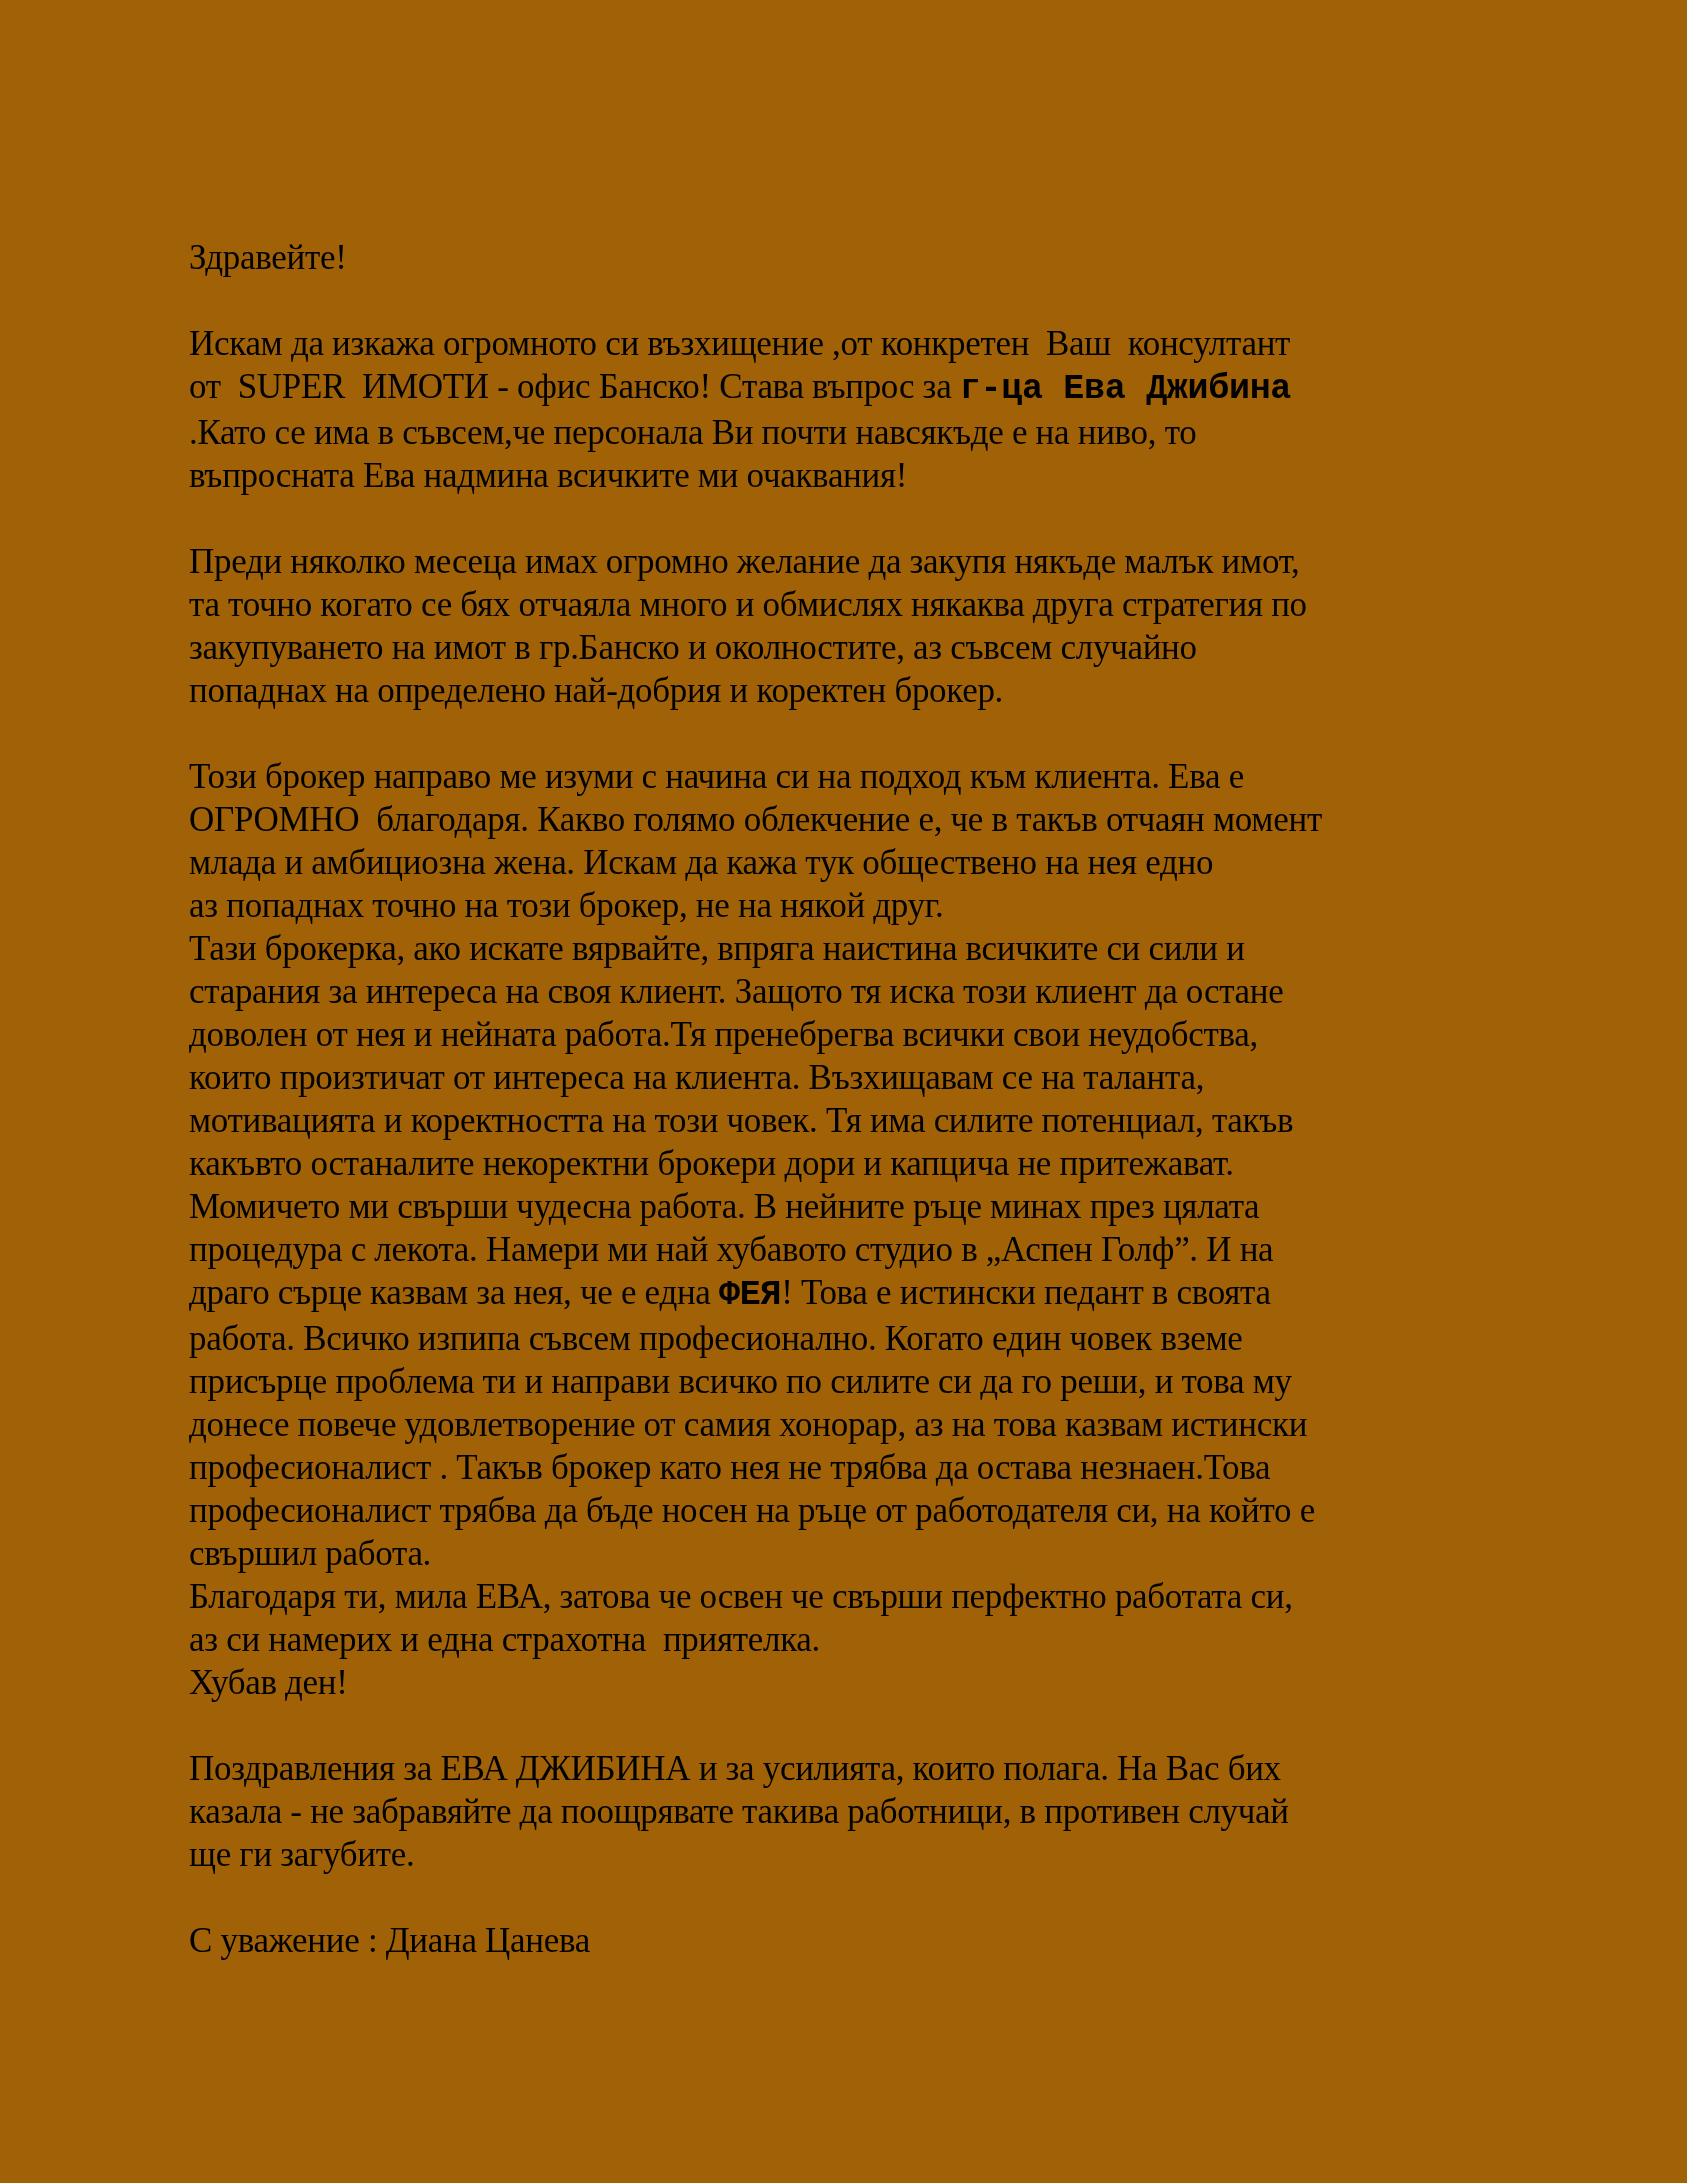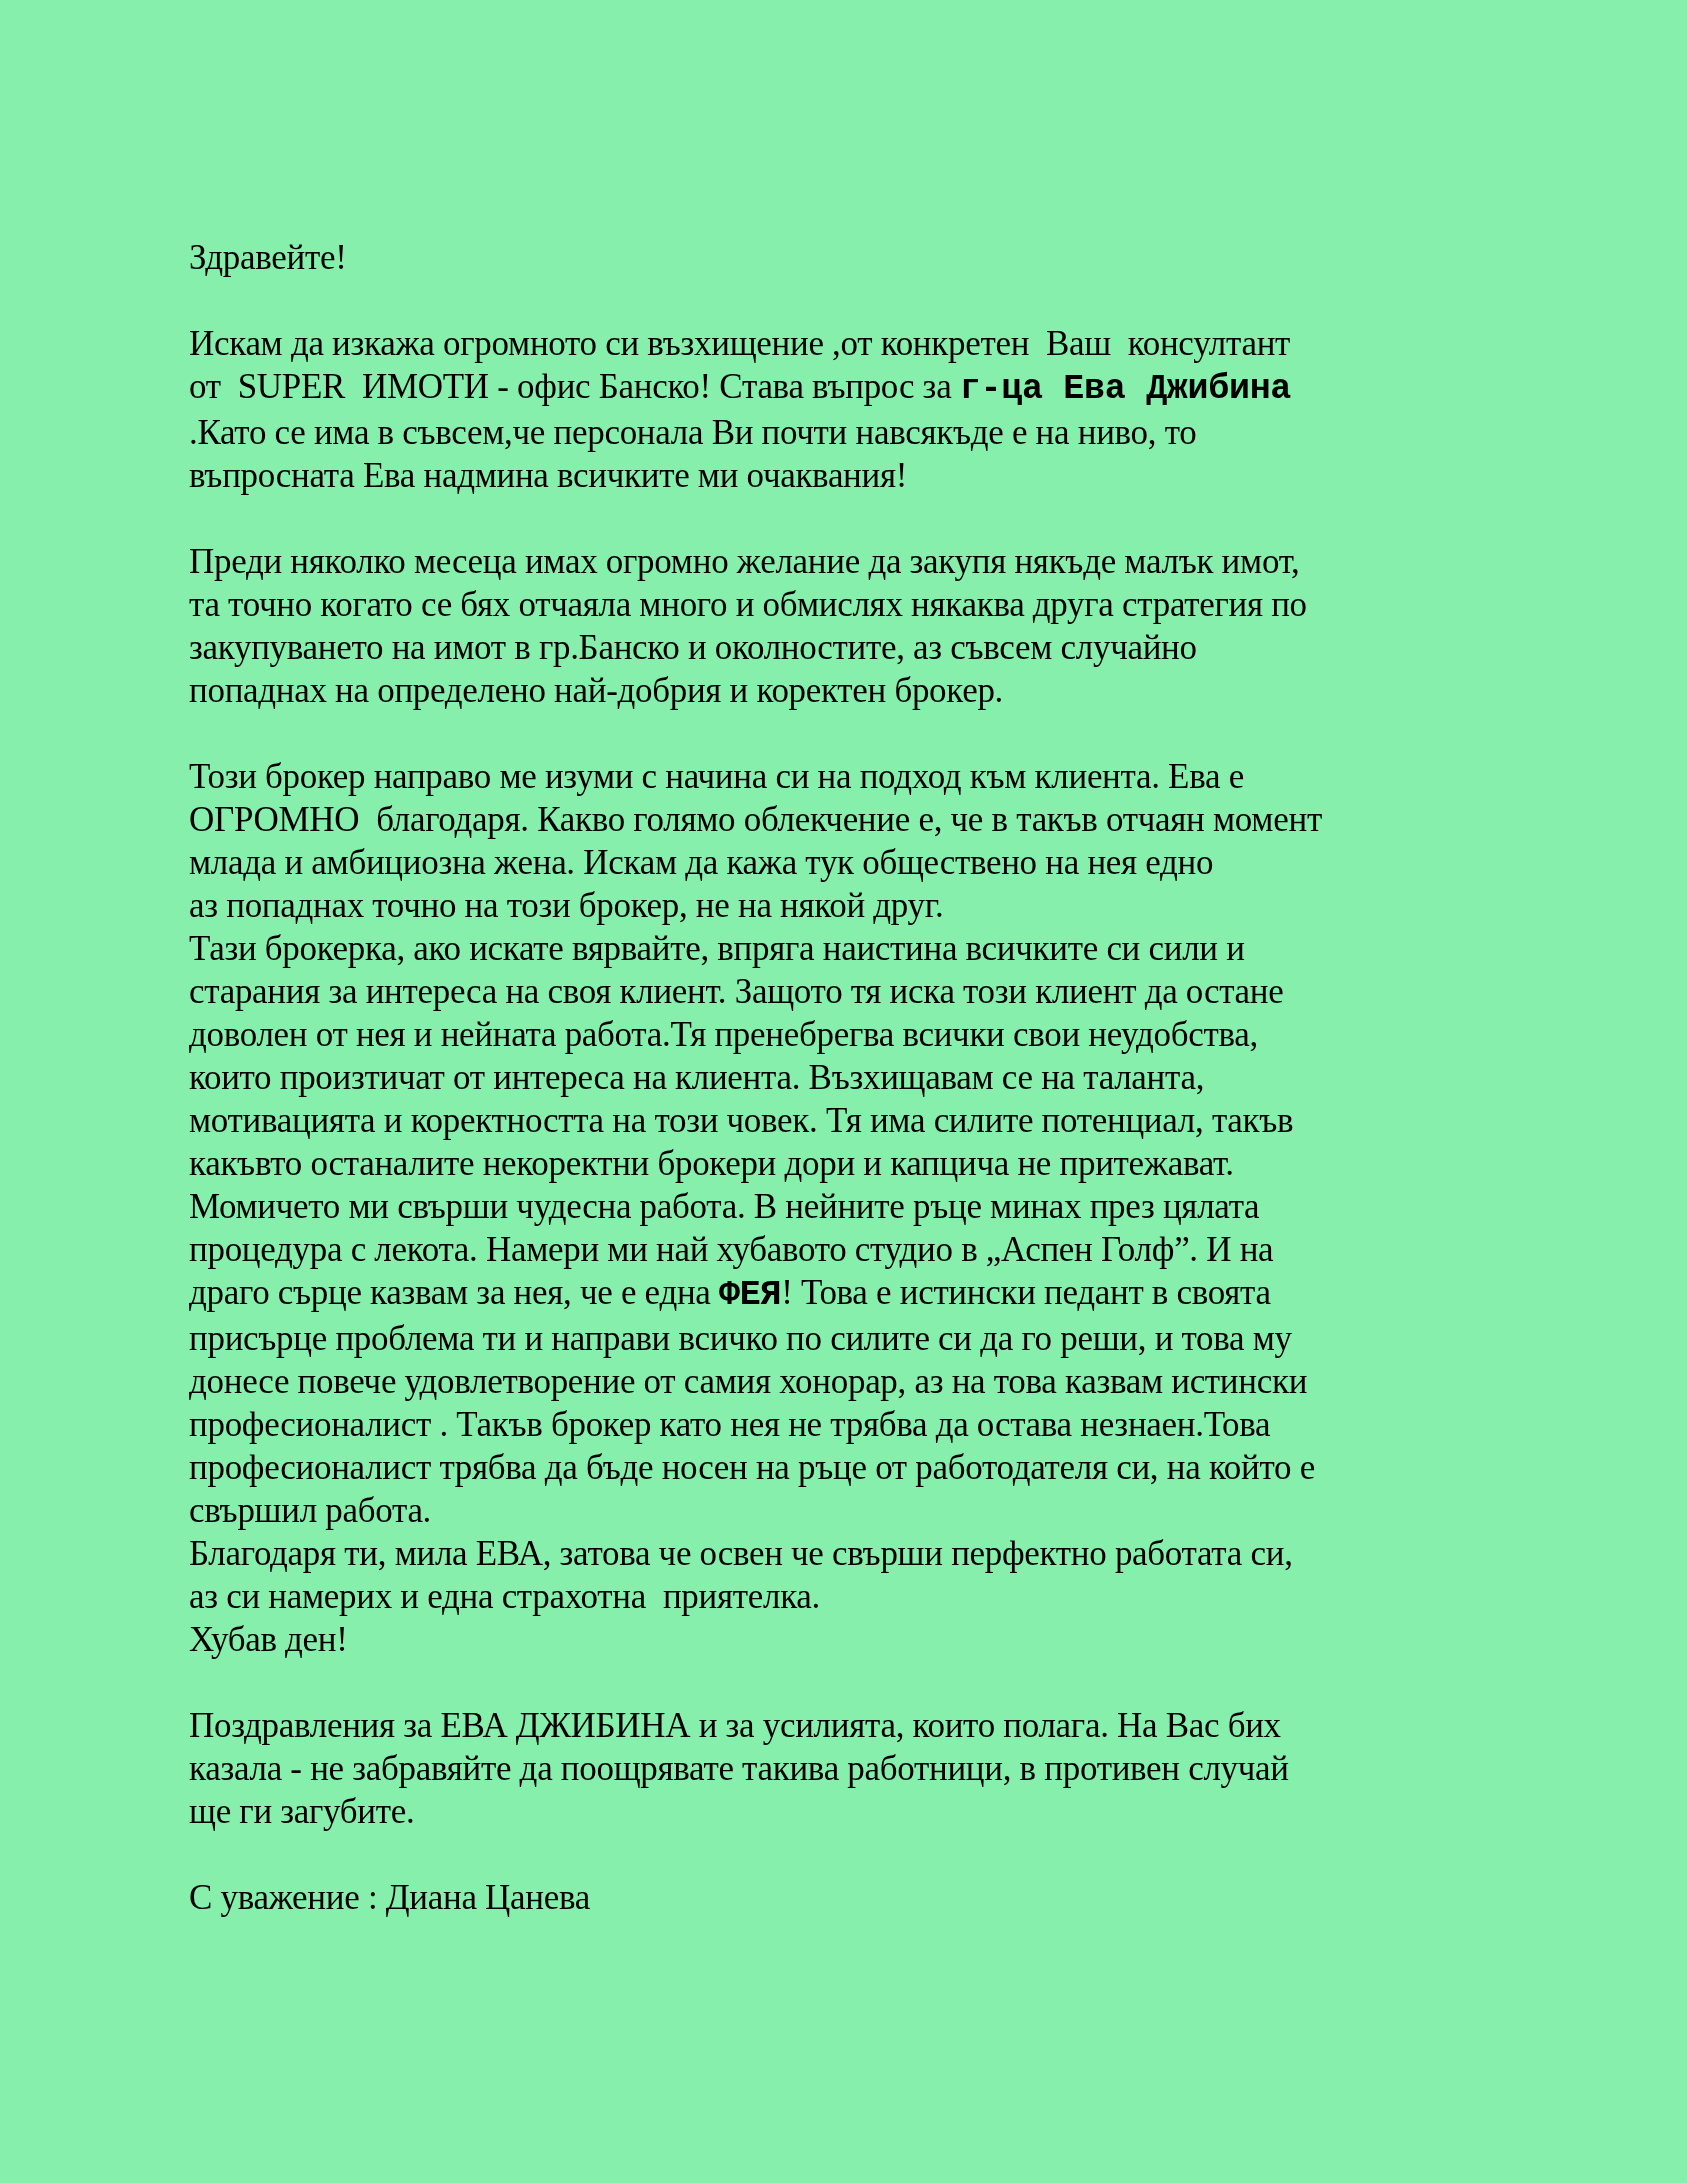--- a/index.html
+++ b/index.html
@@ -4,21 +4,21 @@
 <style>
   html, body {
     margin: 0;
     padding: 0;
     background: #ffffff;
   }
   .page {
     position: relative;
     width: 1687px;
     height: 2183px;
-    background: #86efac;
+    background: #a16207;
     overflow: hidden;
   }
   .letter {
     position: absolute;
     left: 189px;
     top: 236px;
     width: 1323px;
     color: #000000;
     font-family: "Liberation Serif", "DejaVu Serif", serif;
     font-size: 35px;
@@ -78,20 +78,21 @@
       <span class="line">доволен от нея и нейната работа.Тя пренебрегва всички свои неудобства,</span>
       <span class="line">които произтичат от интереса на клиента. Възхищавам се на таланта,</span>
       <span class="line">мотивацията и коректността на този човек. Тя има силите потенциал, такъв</span>
       <span class="line">какъвто останалите некоректни брокери дори и капцича не притежават.</span>
     </p>
 
     <p class="para">
       <span class="line">Момичето ми свърши чудесна работа. В нейните ръце минах през цялата</span>
       <span class="line">процедура с лекота. Намери ми най хубавото студио в „Аспен Голф”. И на</span>
       <span class="line"><span>драго сърце казвам за нея, че е една </span><span class="b">ФЕЯ</span><span>! Това е истински педант в своята</span></span>
+      <span class="line">работа. Всичко изпипа съвсем професионално. Когато един човек вземе</span>
       <span class="line">присърце проблема ти и направи всичко по силите си да го реши, и това му</span>
       <span class="line">донесе повече удовлетворение от самия хонорар, аз на това казвам истински</span>
       <span class="line">професионалист . Такъв брокер като нея не трябва да остава незнаен.Това</span>
       <span class="line">професионалист трябва да бъде носен на ръце от работодателя си, на който е</span>
       <span class="line">свършил работа.</span>
     </p>
 
     <p class="para">
       <span class="line">Благодаря ти, мила ЕВА, затова че освен че свърши перфектно работата си,</span>
       <span class="line">аз си намерих и една страхотна  приятелка.</span>

